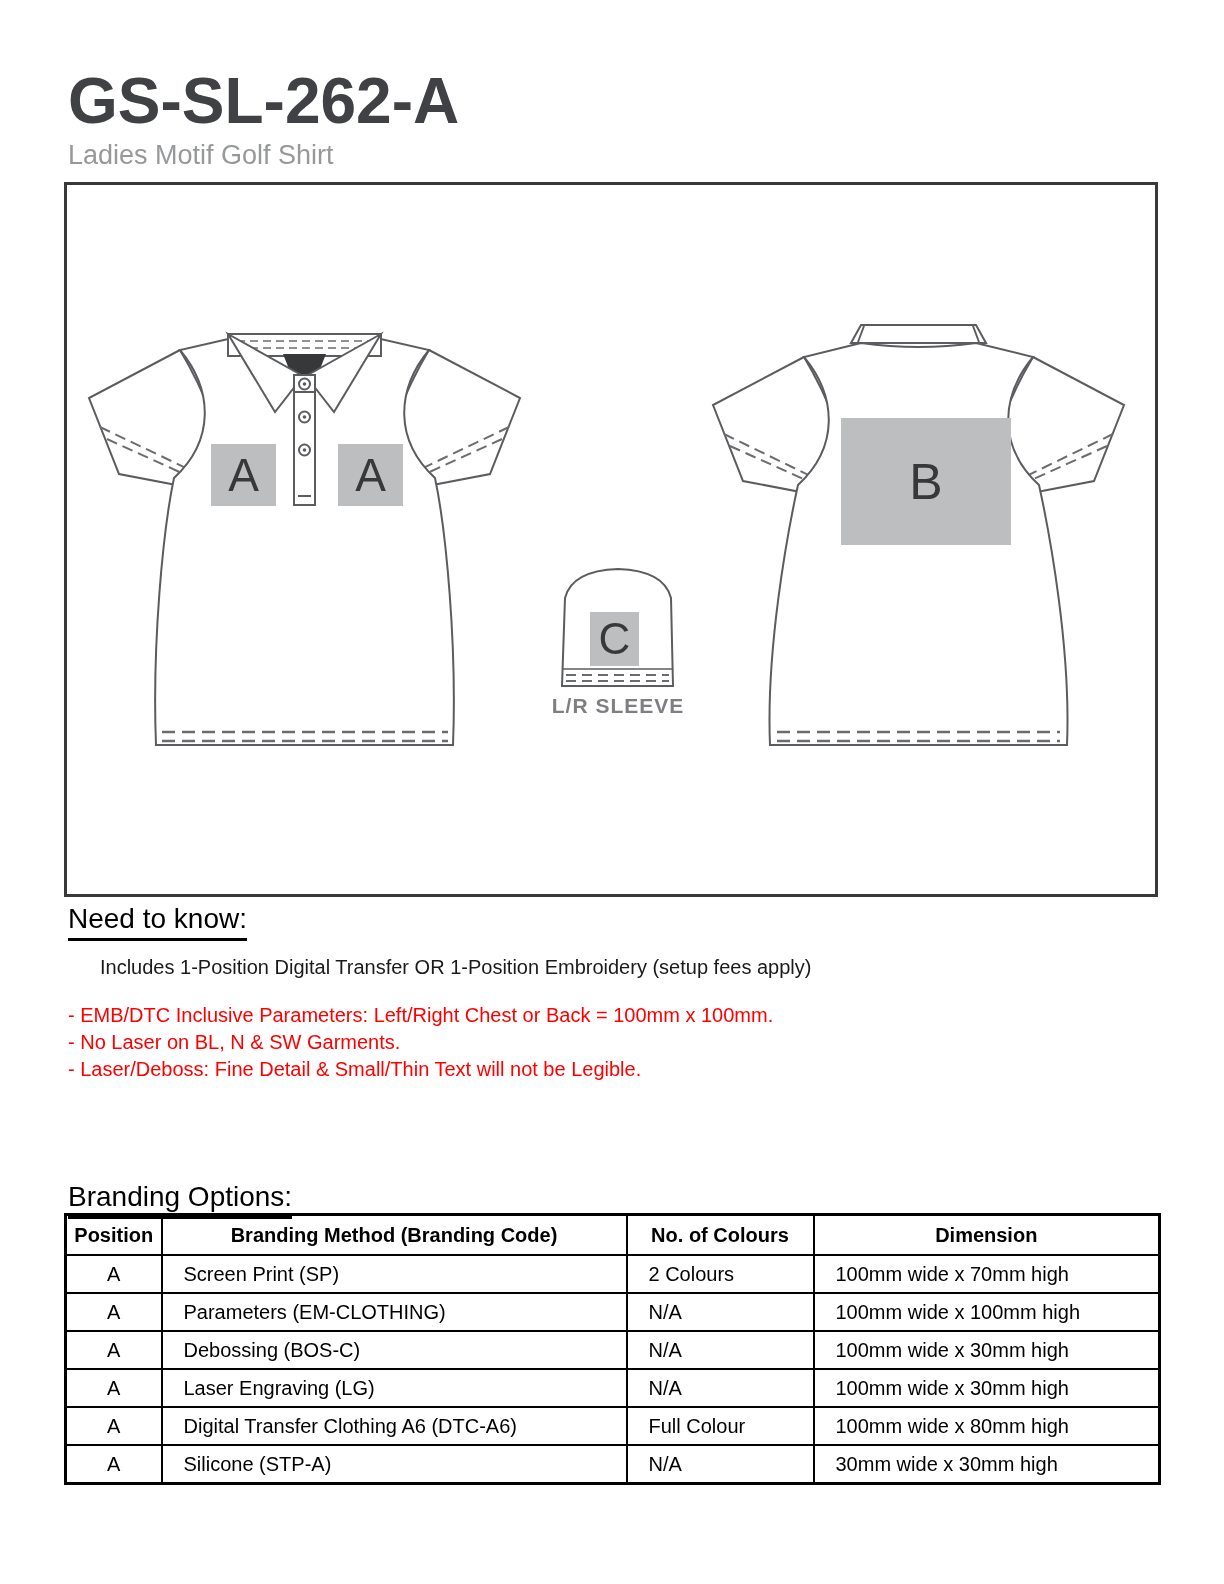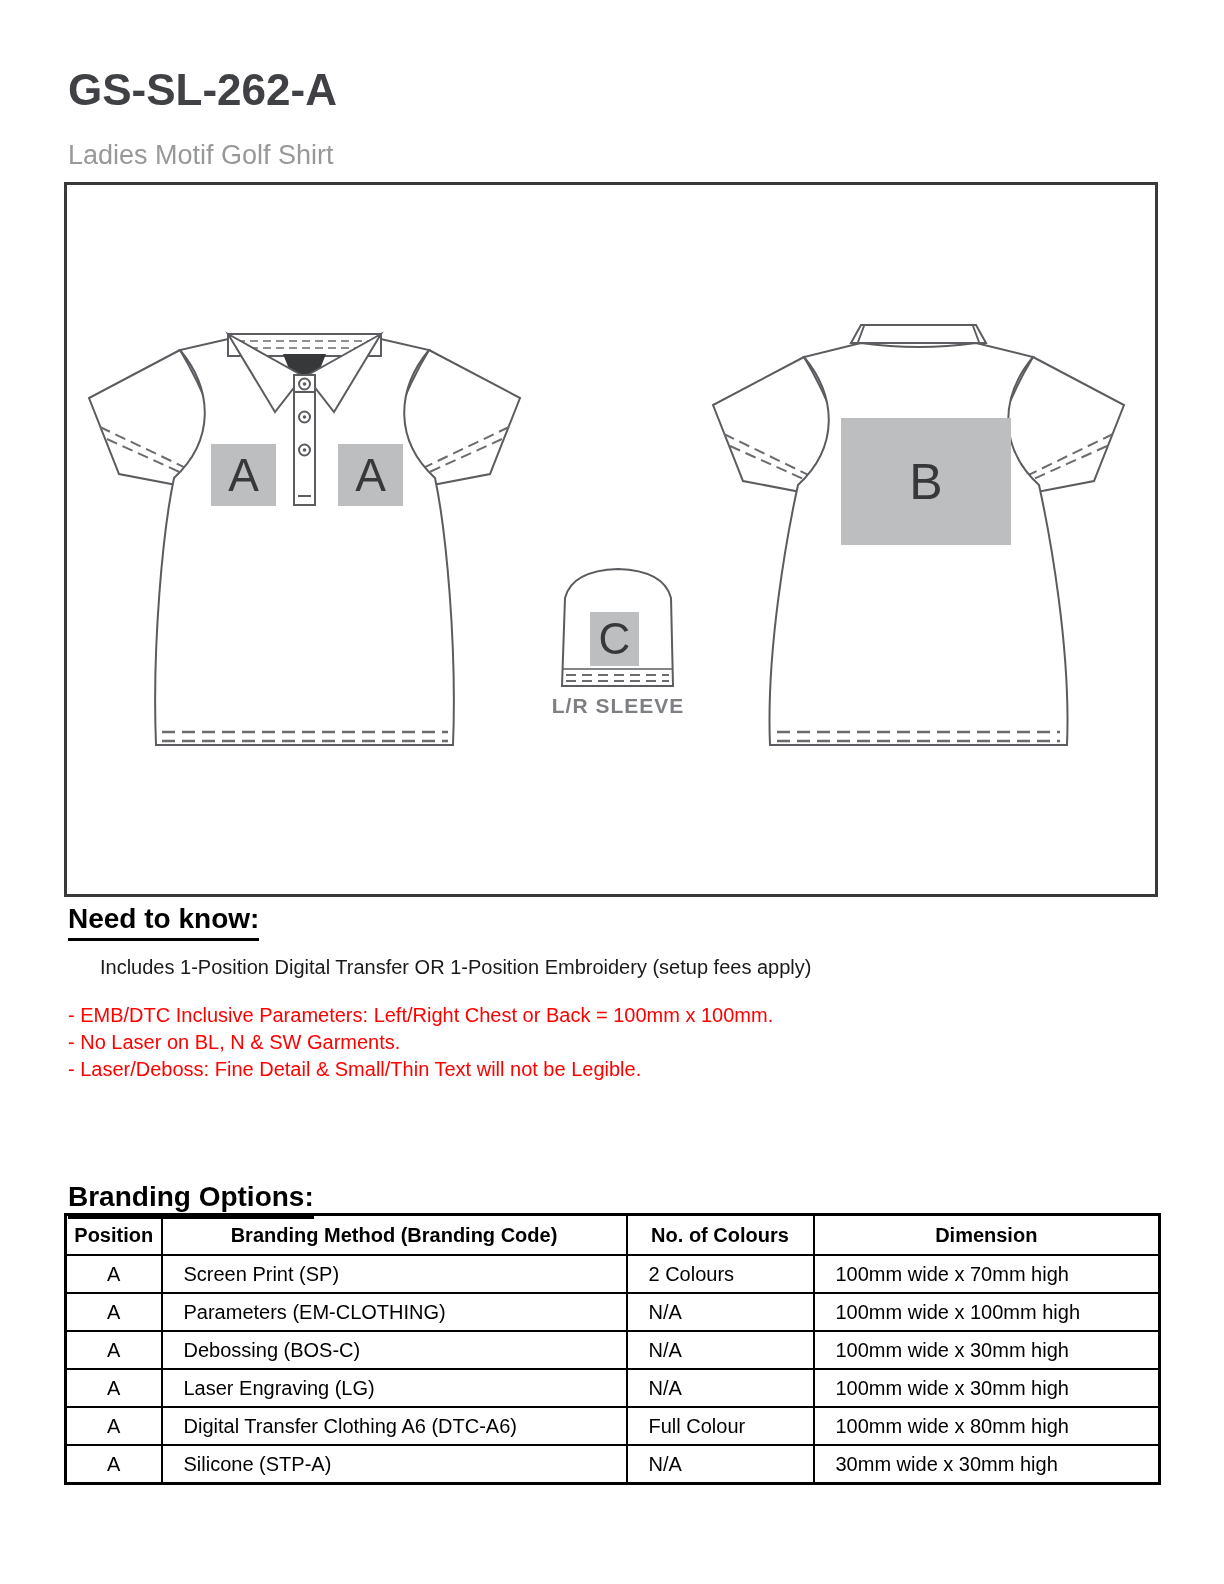--- a/index.html
+++ b/index.html
@@ -1,27 +1,27 @@
 <!DOCTYPE html>
 <html><head>
 <meta charset="utf-8">
 <style>
   html,body{margin:0;padding:0;background:#ffffff;}
   .page{position:relative;width:1224px;height:1584px;background:#fff;overflow:hidden;
         font-family:"Liberation Sans","DejaVu Sans",sans-serif;color:#000;}
-  .title{position:absolute;left:68px;top:66px;font-size:44px;font-weight:bold;color:#404144;
+  .title{position:absolute;left:68px;top:66px;font-size:64px;font-weight:bold;color:#404144;
          letter-spacing:0px;line-height:1.1;}
   .subtitle{position:absolute;left:68px;top:140px;font-size:27px;color:#96989a;}
   .art-box{position:absolute;left:64px;top:182px;width:1088px;height:709px;
            border:3px solid #38393b;background:#fff;}
   .art-box svg{display:block;width:100%;height:100%;}
   svg text{font-family:"Liberation Sans","DejaVu Sans",sans-serif;}
   .pos-letter{fill:#37383a;}
   .sleeve-caption{fill:#7d7f82;font-weight:bold;font-size:21px;letter-spacing:1px;}
-  .section-heading{position:absolute;left:68px;font-size:28px;font-weight:bold;color:#000;
+  .section-heading{position:absolute;left:68px;font-size:28px;font-weight:normal;color:#000;
                    display:inline-block;border-bottom:3px solid #000;padding-bottom:3px;}
   .ntk-heading{top:903px;}
   .bo-heading{top:1150px;margin-top:31px;}
   .ntk-intro{position:absolute;left:68px;top:956px;font-size:20px;color:#1a1a1a;margin-left:32px;}
   .ntk-notes{position:absolute;left:68px;top:1002px;font-size:20px;line-height:27px;color:#ff0000;}
   table.branding{position:absolute;left:64px;top:1213px;width:1094px;border-collapse:collapse;
                  table-layout:fixed;border:3px solid #000;font-size:20px;}
   table.branding th{border:2px solid #000;font-weight:bold;height:38px;text-align:center;padding:0;margin-top:33px;}
   table.branding td{border:2px solid #000;height:36px;padding:0 0 0 21px;text-align:left;}
   table.branding td.pos{text-align:center;padding:0;}

